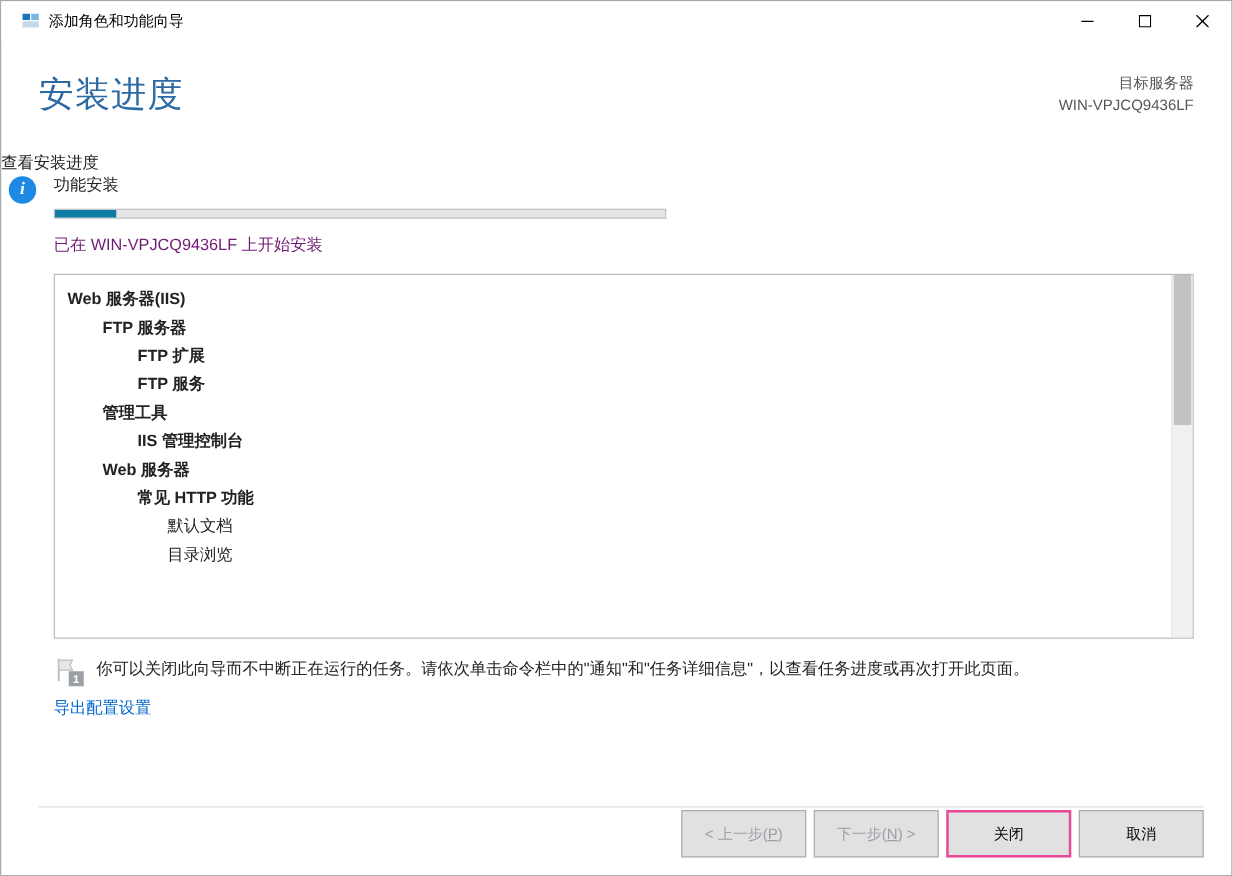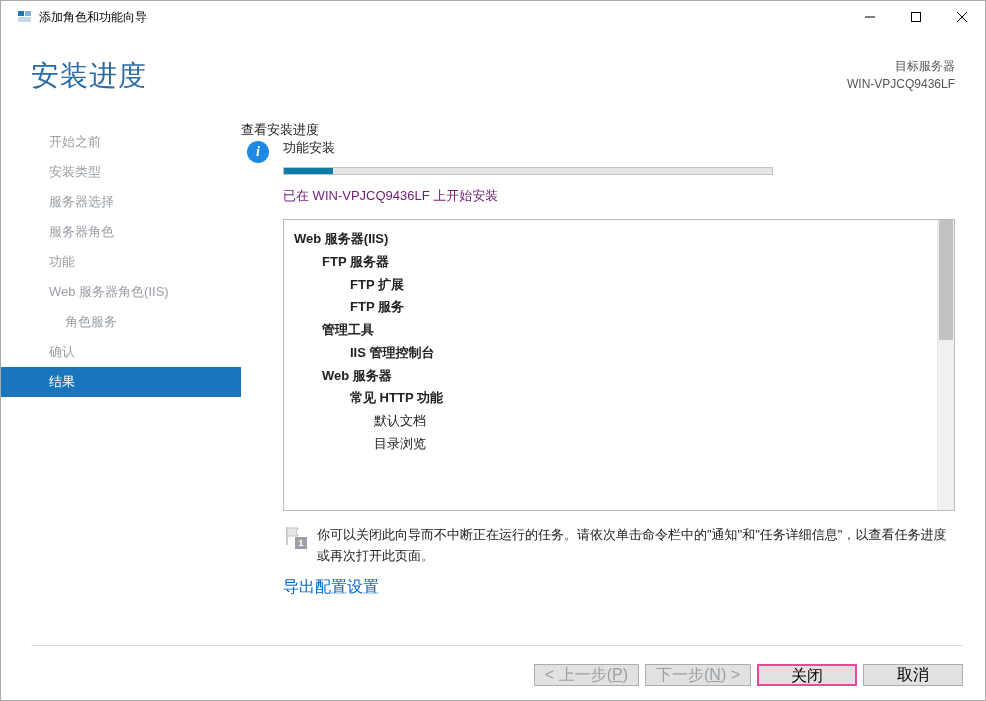--- a/index.html
+++ b/index.html
@@ -40,24 +40,24 @@
 .feature-list .lvl0 { font-weight: bold; }
 .feature-list .lvl1 { padding-left: 28px; font-weight: bold; }
 .feature-list .lvl2 { padding-left: 56px; font-weight: bold; }
 .feature-list .lvl3 { padding-left: 80px; font-weight: normal; }
 
 .hint { display: flex; gap: 12px; margin: 14px 0 10px 0; align-items: flex-start; }
 .hint .flag-icon { width: 22px; height: 22px; flex-shrink:0; position:relative; }
 .hint .flag-box { position:absolute; right:-2px; bottom:-2px; width:12px; height:12px; background:#9aa0a6; color:#fff; font-size:9px; font-weight:bold; display:flex; align-items:center; justify-content:center; }
 .hint-text { font-size: 13px; line-height: 1.6; color:#222; }
 
-.export-link { color: #0066cc; font-size: 16px; cursor: pointer; }
+.export-link { color: #0066cc; font-size: 13px; cursor: pointer; }
 
 .footer { position: absolute; bottom: 14px; right: 22px; display: flex; gap: 6px; }
-.footer button { min-width: 100px; height: 22px; border: 1px solid #adadad; background: #e1e1e1; font-size: 16px; color: #000; padding: 0 10px; }
+.footer button { min-width: 100px; height: 38px; border: 1px solid #adadad; background: #e1e1e1; font-size: 12px; color: #000; padding: 0 10px; }
 .footer button.disabled { color: #9aa0a6; }
 .footer button.primary { border: 2px solid #ec4899; }
 
 .hr { position:absolute; left:30px; right:22px; bottom:54px; border-top:1px solid #ddd; }
 .underline { text-decoration: underline; }
 </style>
 </head>
 <body>
 
 <div class="titlebar">
@@ -92,31 +92,20 @@
 <div class="header">
   <h1>安装进度</h1>
   <div class="dest">
     <div>目标服务器</div>
     <div>WIN-VPJCQ9436LF</div>
   </div>
 </div>
 
 <div class="main">
 
-  <div class="sidebar" id="sidebar">
-      <div class="item">开始之前</div>
-      <div class="item">安装类型</div>
-      <div class="item">服务器选择</div>
-      <div class="item">服务器角色</div>
-      <div class="item">功能</div>
-      <div class="item">Web 服务器角色(IIS)</div>
-      <div class="item sub">角色服务</div>
-      <div class="item">确认</div>
-      <div class="item selected">结果</div>
-    </div>
 
   <div class="content">
     <div class="section-title">查看安装进度</div>
 
     <div class="install-row">
       <div class="info-icon">i</div>
       <div class="install-body">
         <div class="install-label">功能安装</div>
         <div class="progress">
           <div class="bar" id="progress-bar-fill" style="width: 10%;"></div>

